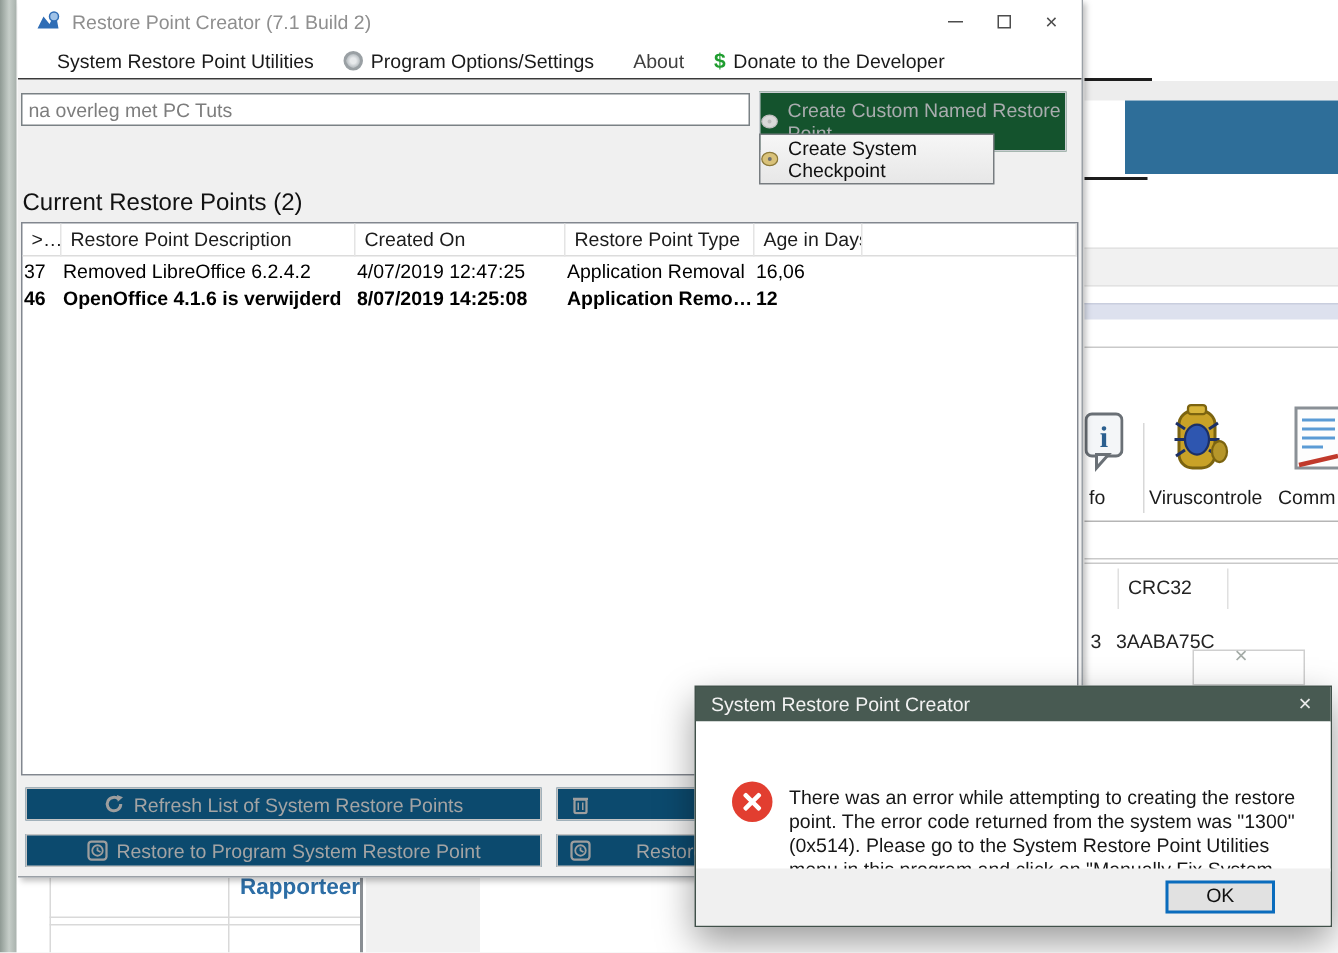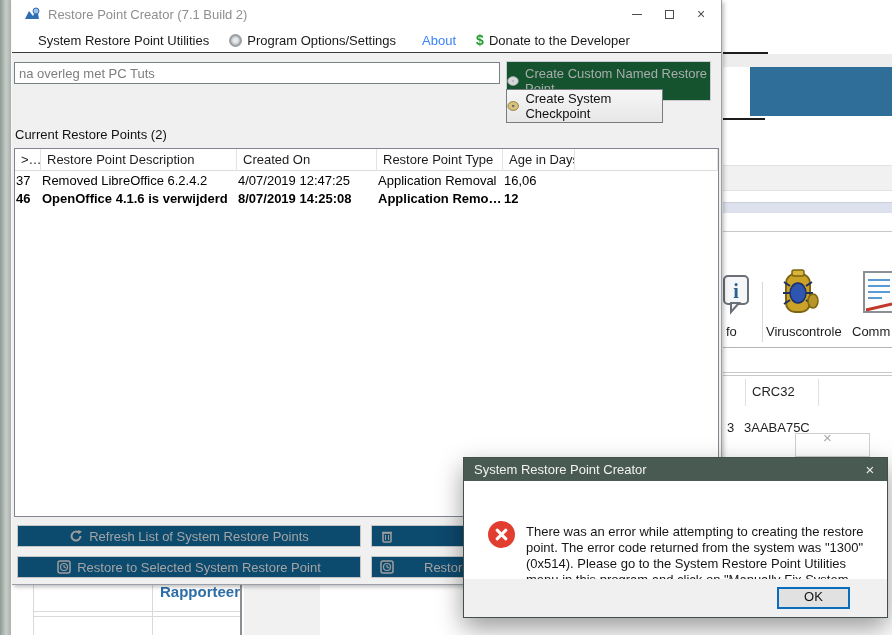--- a/index.html
+++ b/index.html
@@ -37,35 +37,35 @@
   .win-title { font-size:13px; color:#8f8f8f; margin-left:8px; flex:1; }
   .caption-btn { width:32px; height:24px; display:flex; align-items:center; justify-content:center; color:#4d4d4d; }
   .cap-min-glyph { width:10px; height:1px; background:#4d4d4d; }
   .cap-max-glyph { width:9px; height:9px; border:1px solid #4d4d4d; }
   .cap-close-glyph { font-size:14px; line-height:14px; }
   .caption-group { display:flex; margin-right:4px; }
 
   .menubar { position:absolute; left:0; top:28px; right:0; height:25px; background:#ffffff;
     border-bottom:1px solid #3a3a3a; display:flex; align-items:center; font-size:13px; color:#1a1a1a; }
   .menu-item { display:flex; align-items:center; gap:5px; padding:0 6px; }
-  .menu-item.disabled { color:#3b82f6; }
+  .menu-item.disabled { color:#404040; }
   .gear { width:13px; height:13px; border-radius:50%; border:2px solid #9aa0a4; background:radial-gradient(circle,#e8eaec 30%, #b8bec2 70%); }
   .dollar { color:#1f9d2f; font-weight:bold; font-size:14px; }
 
   .name-input { position:absolute; left:2px; top:62px; width:486px; height:22px;
     border:1px solid #7a8185; background:#ffffff; font-family:"Liberation Sans",sans-serif;
     font-size:13px; color:#7d7d7d; padding:0 4px; }
   .btn { position:absolute; display:flex; align-items:center; justify-content:center; gap:6px; font-size:13px; }
   .btn-disabled-top { left:494px; top:61px; width:205px; height:40px; background:#14532d;
     border:1px solid #c9cdd1; color:#a9acae; }
   .btn-checkpoint { left:494px; top:89px; width:157px; height:34px;
     background:linear-gradient(#f6f6f6,#e7e7e7); border:1px solid #777c80; color:#101010; }
   .disc-icon { width:14px; height:12px; }
 
-  .list-label { position:absolute; left:3px; top:127px; font-size:13px; color:#111111; }
+  .list-label { position:absolute; left:3px; top:127px; font-size:16px; color:#111111; }
   .listbox { position:absolute; left:2px; top:148px; width:705px; height:369px;
     background:#ffffff; border:1px solid #82878f; }
   .lv-grid { display:grid; grid-template-columns:26px 196px 140px 126px 72px 1fr; align-items:center; }
   .lv-header { height:22px; border-bottom:1px solid #dcdcdc; font-size:13px; color:#1c1c1c; }
   .lv-header > div { height:22px; line-height:22px; border-right:1px solid #e4e4e4; padding-left:6px;
     white-space:nowrap; overflow:hidden; }
   .lv-row { height:18px; font-size:13px; color:#000000; }
   .lv-row > div { padding-left:1px; white-space:nowrap; overflow:hidden; }
   .lv-row.bold { font-weight:bold; }
 
@@ -254,21 +254,21 @@
       <line x1="8.5" y1="6" x2="8.5" y2="11" stroke="#9e9e9e" stroke-width="1"></line>
     </svg>
   </div>
 
   <div class="btn btn-gray btn-restore">
     <svg class="mini-icon" viewBox="0 0 14 14">
       <rect x="1" y="1" width="12" height="12" rx="2" fill="none" stroke="#9e9e9e" stroke-width="1.5"></rect>
       <circle cx="7" cy="7" r="3.5" fill="none" stroke="#9e9e9e" stroke-width="1.2"></circle>
       <path d="M7 5 V7 L9 8" fill="none" stroke="#9e9e9e" stroke-width="1.2"></path>
     </svg>
-    <span>Restore to Selected System Restore Point</span>
+    <span>Restore to Program System Restore Point</span>
   </div>
 
   <div class="btn btn-gray btn-restore2">
     <svg class="mini-icon" style="position:absolute; left:8px;" viewBox="0 0 14 14">
       <rect x="1" y="1" width="12" height="12" rx="2" fill="none" stroke="#9e9e9e" stroke-width="1.5"></rect>
       <circle cx="7" cy="7" r="3.5" fill="none" stroke="#9e9e9e" stroke-width="1.2"></circle>
       <path d="M7 5 V7 L9 8" fill="none" stroke="#9e9e9e" stroke-width="1.2"></path>
     </svg>
     <span>Restore to</span>
   </div>

